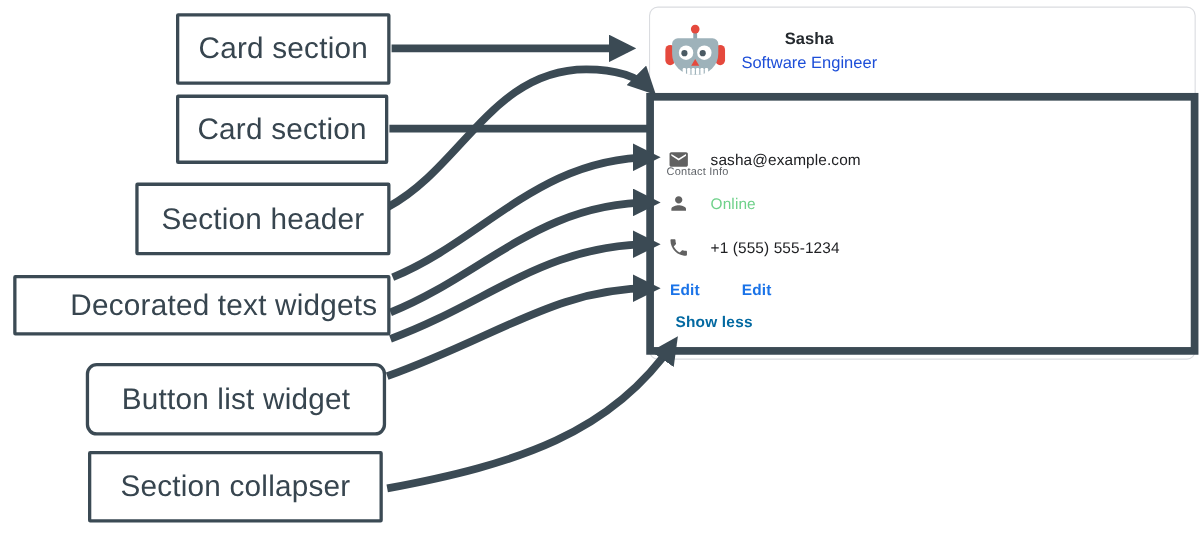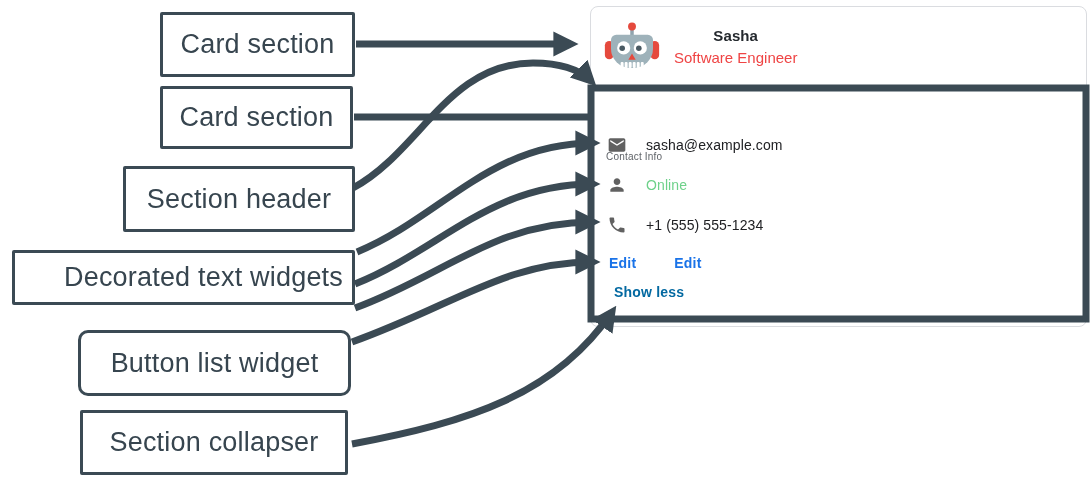--- a/index.html
+++ b/index.html
@@ -12,21 +12,21 @@
     position: absolute; left: 590px; top: 6px; width: 497px; height: 321px;
     background: #fff; border: 1px solid #dadce0; border-radius: 8px; z-index: 1;
   }
   .card-header {
     position: absolute; left: 0; top: 0; width: 100%; height: 79px;
     display: flex; align-items: center; gap: 14px; padding: 0 0 0 13px;
   }
   .avatar { width: 56px; height: 56px; flex: 0 0 56px; }
   .header-text { display: flex; flex-direction: column; gap: 5px; align-items: center; }
   .card-title { font-size: 15px; font-weight: bold; color: #24292e; letter-spacing: .1px; }
-  .card-subtitle { font-size: 15px; color: #ef4444; }
+  .card-subtitle { font-size: 15px; color: #1d4ed8; }
 
   .section-title {
     position: absolute; left: 15px; top: 96px;
     font-size: 10px; font-weight: normal; color: #5f6368; letter-spacing: .2px; margin-top: 48px;
   }
   .widget-row {
     position: absolute; left: 16px; height: 24px;
     display: flex; align-items: center;
   }
   .widget-row .w-icon { width: 20px; height: 20px; margin-right: 19px; }

